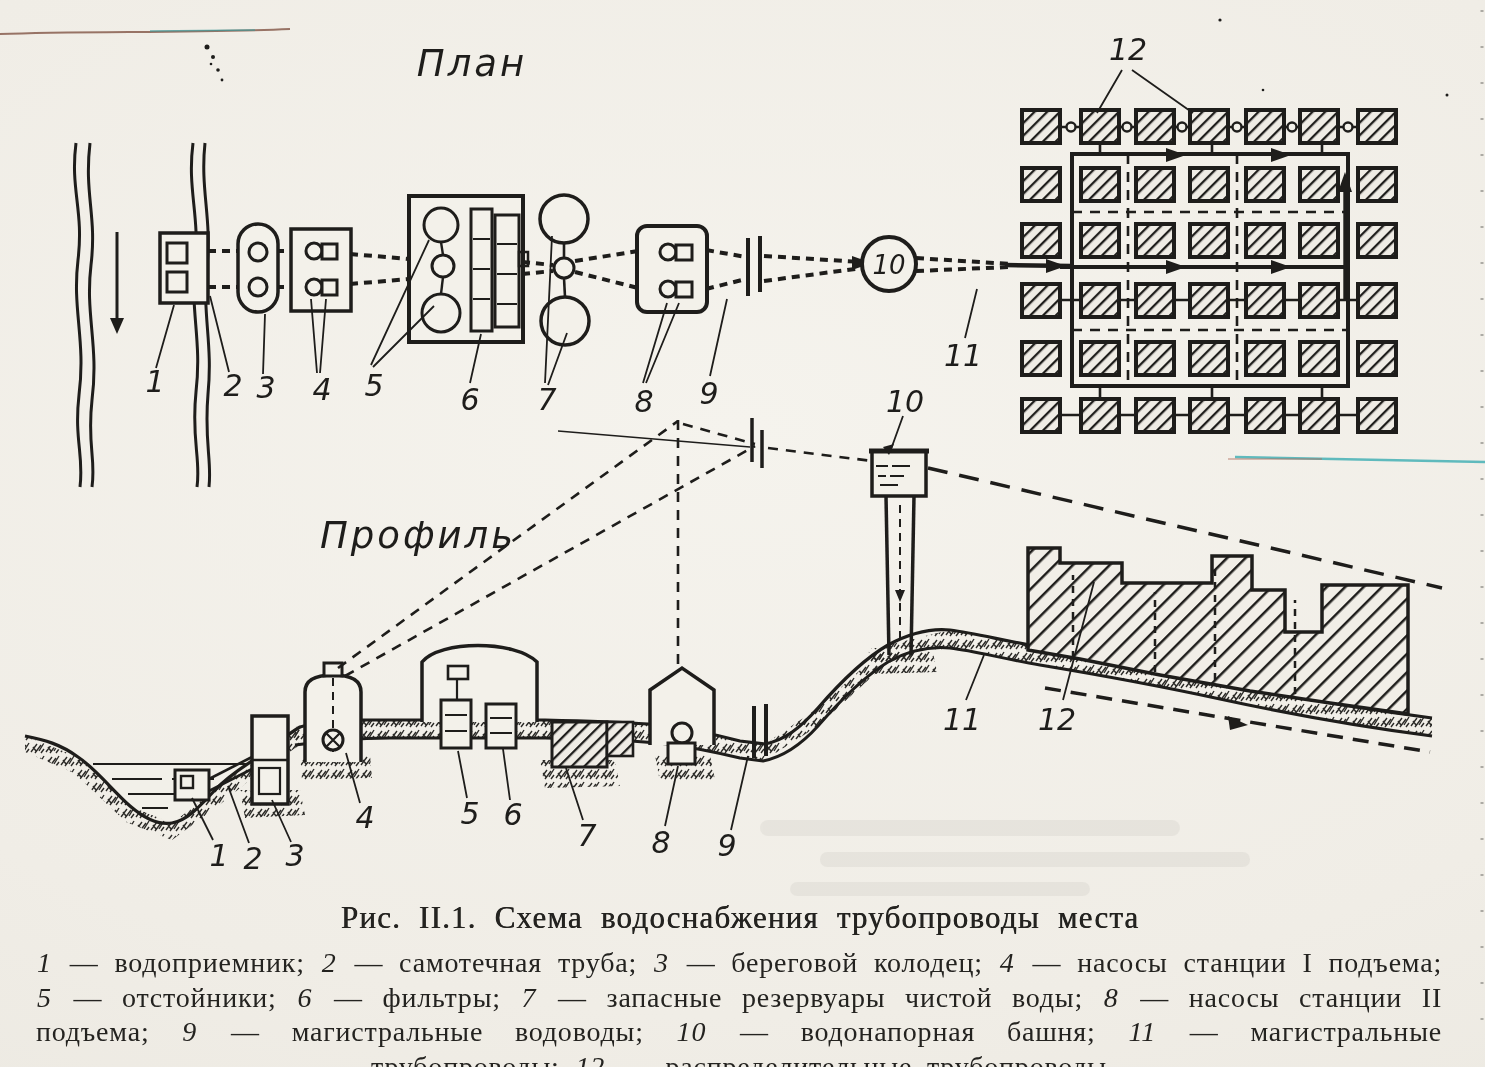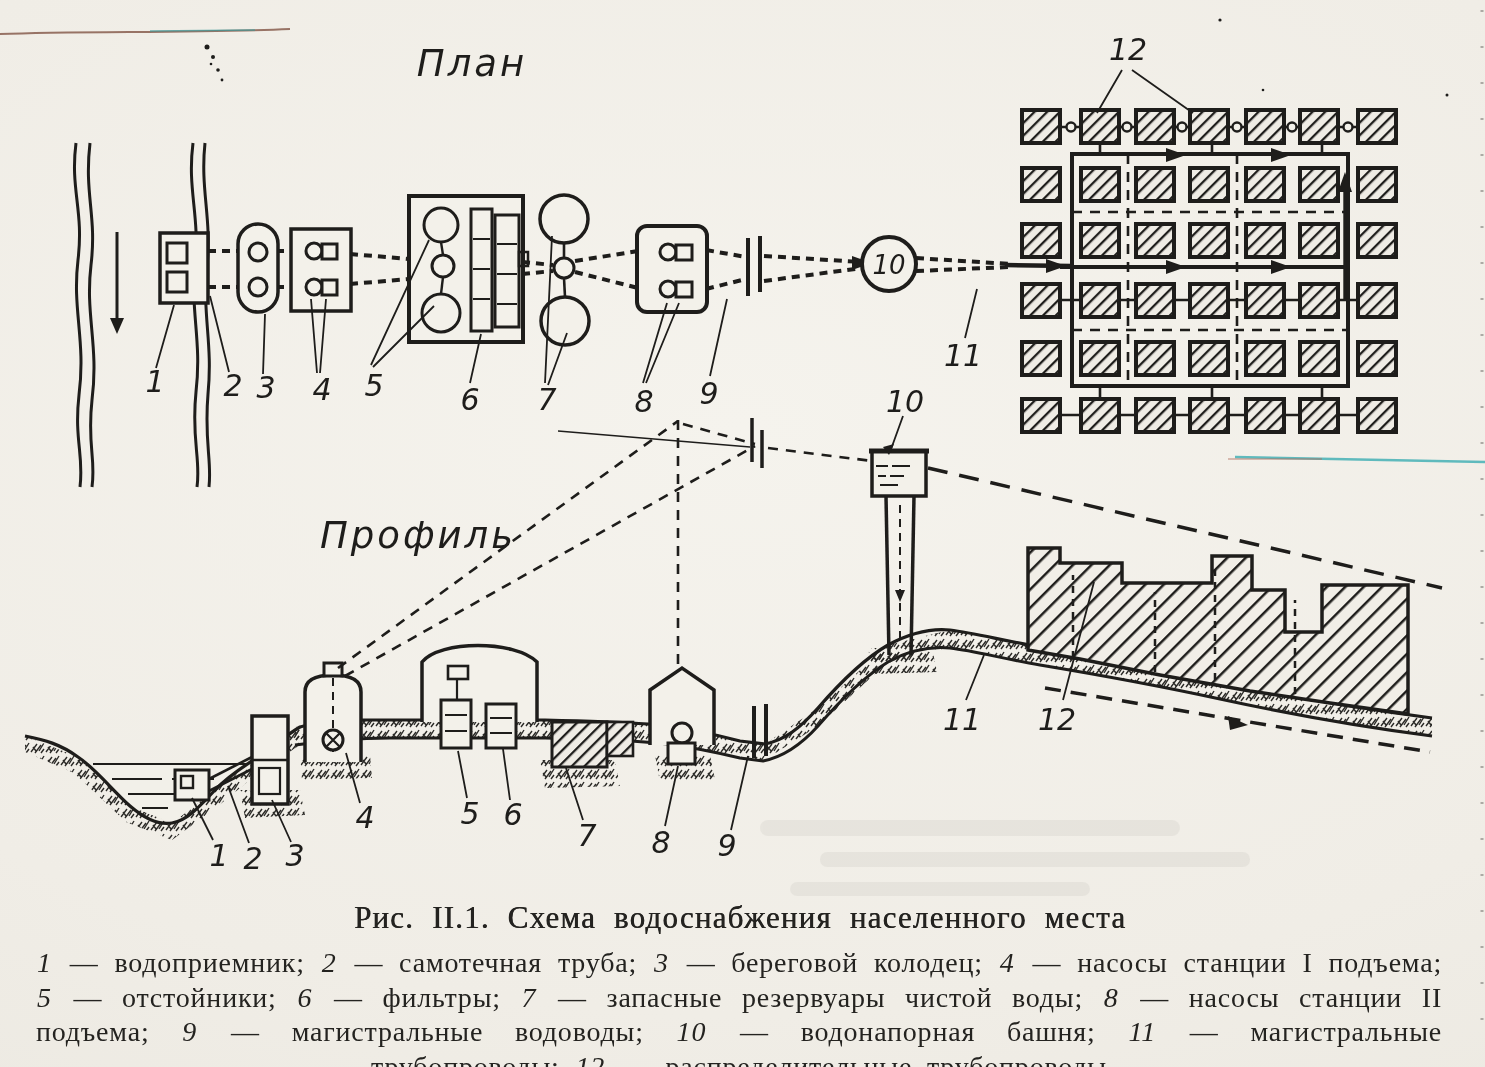--- a/index.html
+++ b/index.html
@@ -349,16 +349,16 @@
     <path d="M1228,459 L1322,459" stroke="#b06a5a" stroke-width="1.5" fill="none" opacity="0.55"></path>
     <line x1="1482" y1="10" x2="1482" y2="1050" stroke="#5a5a55" stroke-width="3" stroke-dasharray="2 34" opacity="0.45"></line>
     <g fill="#84827b" opacity="0.09">
       <rect x="760" y="820" width="420" height="16" rx="8"></rect>
       <rect x="820" y="852" width="430" height="15" rx="7"></rect>
       <rect x="790" y="882" width="300" height="14" rx="7"></rect>
     </g>
   </g>
 </svg>
 
-<div class="caption">Рис. II.1. Схема водоснабжения населенного места</div>
+<div class="caption">Рис. II.1. Схема водоснабжения трубопроводы места</div>
 <div class="legend"><i>1</i> — водоприемник;  <i>2</i> — самотечная труба;  <i>3</i> — береговой колодец;  <i>4</i> — насосы станции I подъема;  <i>5</i> — отстойники;  <i>6</i> — фильтры;  <i>7</i> — запасные резервуары чистой воды;  <i>8</i> — насосы станции II подъема;  <i>9</i> — магистральные водоводы;  <i>10</i> — водонапорная башня;  <i>11</i> — магистральные трубопроводы;  <i>12</i> — распределительные трубопроводы</div>
 
 </div>
 
 </body></html>

